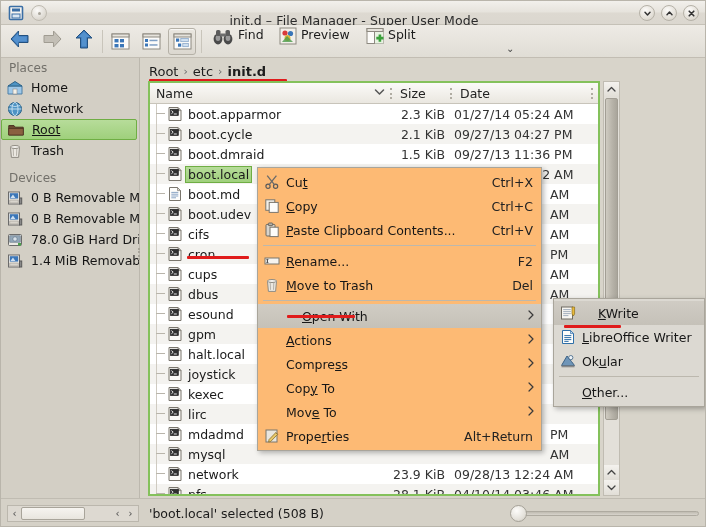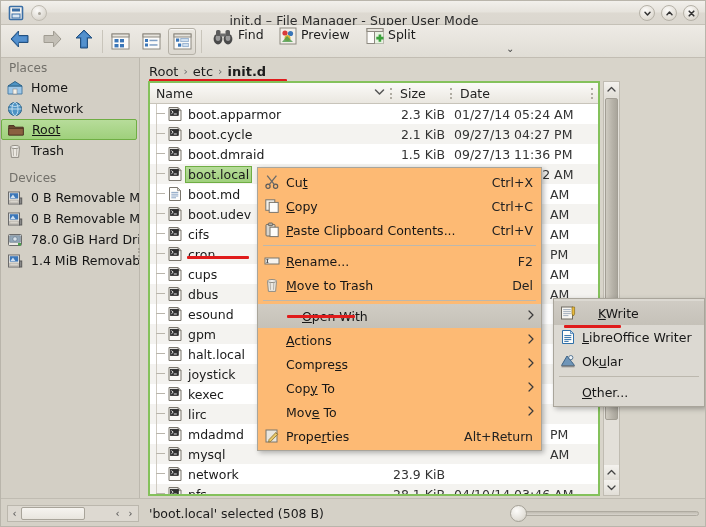--- a/index.html
+++ b/index.html
@@ -765,20 +765,21 @@
             <div class="tree-dash"></div>
             <div class="fileicon"><svg width="16" height="16" viewBox="0 0 16 16">
                 <path d="M2 1.5 L11 1.5 L14 4.6 L14 14.5 L2 14.5 Z" fill="#fbfaf7" stroke="#7a766d"></path>
                 <path d="M11 1.5 L11 4.6 L14 4.6 Z" fill="#ddd9d1" stroke="#7a766d" stroke-width=".7"></path>
                 <rect x="3.4" y="3.2" width="8" height="6.4" fill="#2f2f2f" stroke="#1a1a1a" stroke-width=".6"></rect>
                 <path d="M4.4 4.6 L6.2 6.2 L4.4 7.8" fill="none" stroke="#e8e8e8" stroke-width="1"></path>
                 <line x1="6.8" y1="8" x2="9.8" y2="8" stroke="#e8e8e8" stroke-width="1"></line>
               </svg></div>
             <div class="fname">network</div>
             <div class="fsize">23.9 KiB</div>
+            <div class="fdate">09/28/13 12:24 AM</div>
           </div>
           <div class="row even">
             <div class="tree-vert"></div>
             <div class="tree-dash"></div>
             <div class="fileicon"><svg width="16" height="16" viewBox="0 0 16 16">
                 <path d="M2 1.5 L11 1.5 L14 4.6 L14 14.5 L2 14.5 Z" fill="#fbfaf7" stroke="#7a766d"></path>
                 <path d="M11 1.5 L11 4.6 L14 4.6 Z" fill="#ddd9d1" stroke="#7a766d" stroke-width=".7"></path>
                 <rect x="3.4" y="3.2" width="8" height="6.4" fill="#2f2f2f" stroke="#1a1a1a" stroke-width=".6"></rect>
                 <path d="M4.4 4.6 L6.2 6.2 L4.4 7.8" fill="none" stroke="#e8e8e8" stroke-width="1"></path>
                 <line x1="6.8" y1="8" x2="9.8" y2="8" stroke="#e8e8e8" stroke-width="1"></line>

